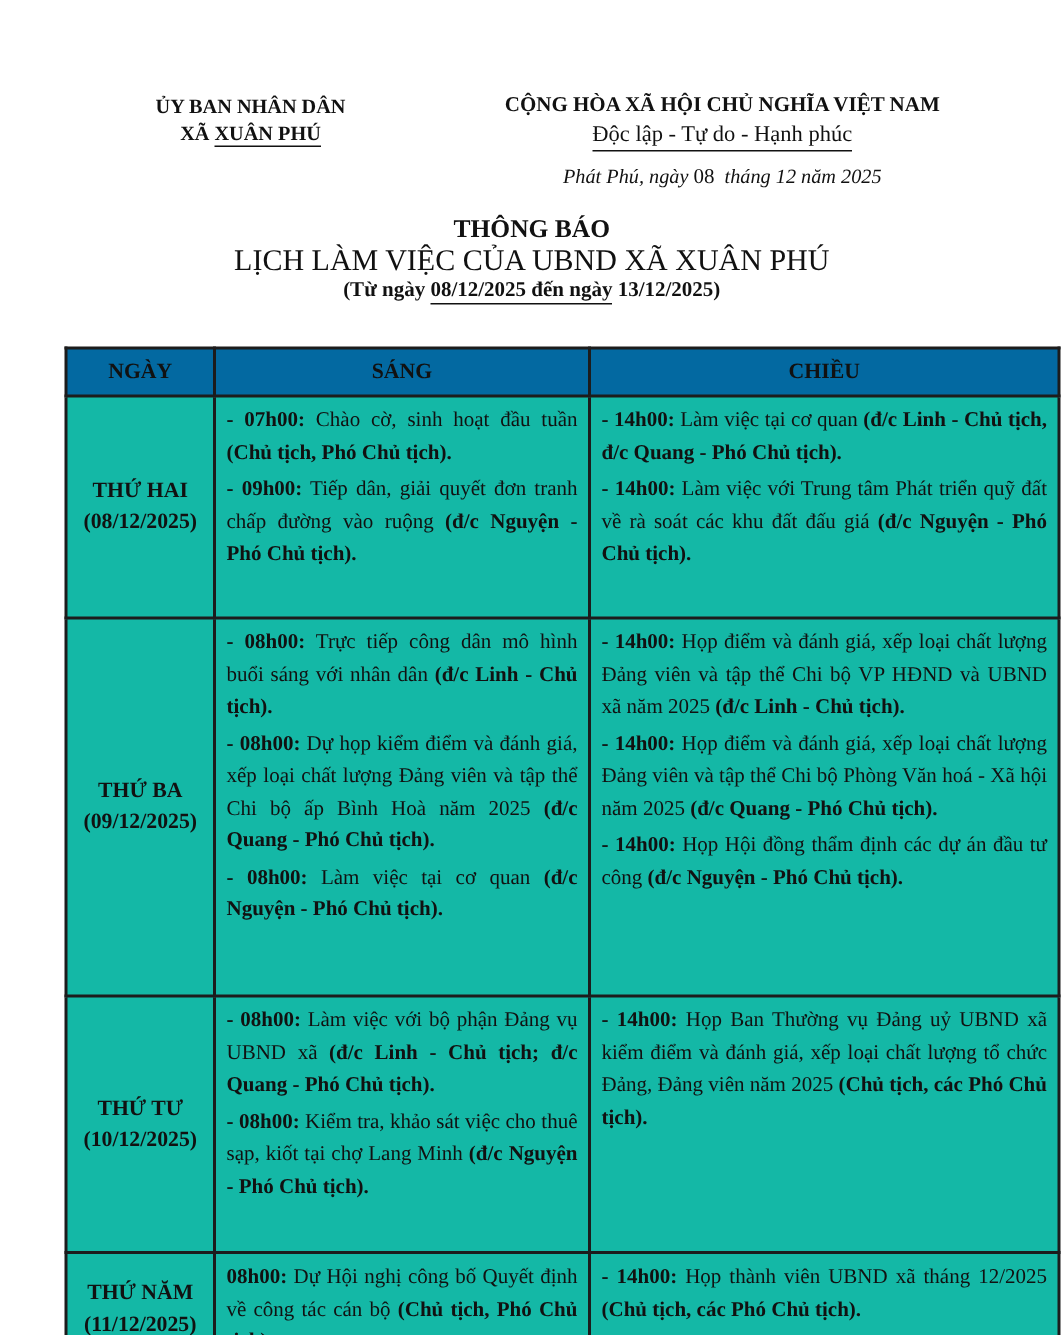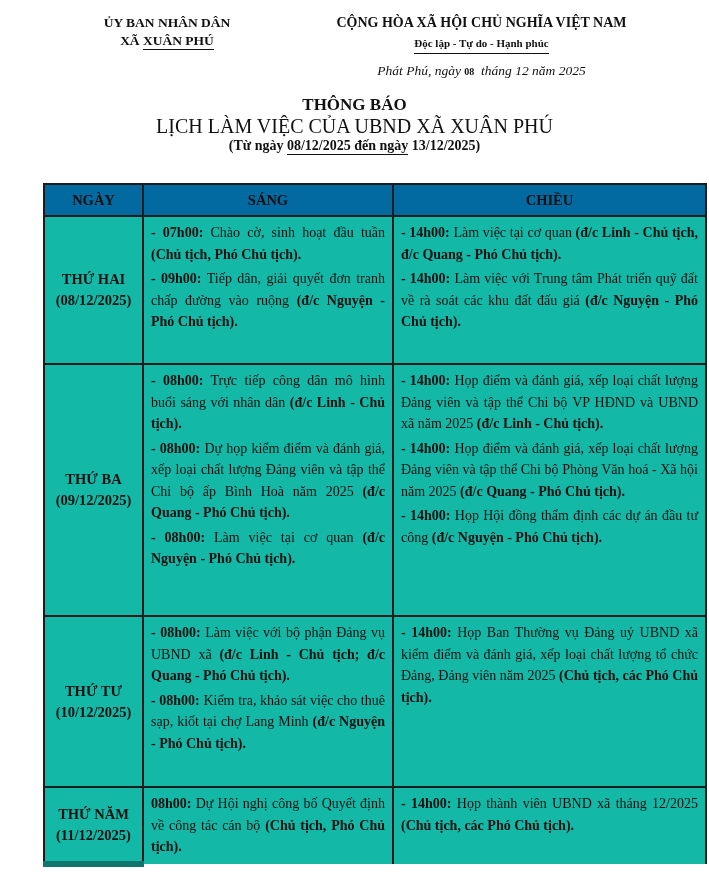--- a/index.html
+++ b/index.html
@@ -1,35 +1,35 @@
 <!DOCTYPE html>
 <html lang="vi"><head>
 <meta charset="utf-8">
 <style>
   html,body{margin:0;padding:0;}
   body{
     width:709px;height:890px;overflow:hidden;background:#ffffff;
     font-family:"Liberation Serif","DejaVu Serif",serif;color:#111;
     -webkit-font-smoothing:antialiased;
   }
-  .page{width:709px;height:690px;position:relative;}
+  .page{width:709px;height:690px;position:relative;margin-top:48px;}
   
   .doc-header{display:flex;padding:14px 28px 0 52px;}
   .header-left{width:230px;text-align:center;}
   .header-right{flex:1;text-align:center;}
   .org-line{font-weight:bold;font-size:13.5px;line-height:18px;}
   .u{border-bottom:1.5px solid #111;padding-bottom:1px;}
   .doc-number{margin-top:11px;font-size:13.5px;}
   .doc-number .filled{font-size:11.5px;}
   .national-line{font-weight:bold;font-size:14px;line-height:18px;}
   .motto-wrap{margin-top:1px;}
-  .motto{display:inline-block;font-weight:bold;font-size:11px;line-height:18px;
+  .motto{display:inline-block;font-weight:normal;font-size:15px;line-height:18px;
          border-bottom:1.5px solid #111;padding-bottom:1px;}
   .place-date{margin-top:9px;font-style:italic;font-size:13.5px;}
-  .place-date .filled{font-style:normal;font-size:10px;font-weight:bold;}
+  .place-date .filled{font-style:normal;font-size:14px;}
   
   .doc-title{margin-top:15px;text-align:center;}
   .title-1{font-weight:bold;font-size:17px;line-height:22px;}
   .title-2{font-weight:normal;font-size:20px;line-height:20px;}
   .title-3{font-weight:bold;font-size:14px;line-height:20px;}
   .title-3 .u{border-bottom:1.5px solid #111;padding-bottom:1px;}
   
   table.schedule{
     border-collapse:collapse;table-layout:fixed;
     margin:27px 0 0 43px;width:662px;

